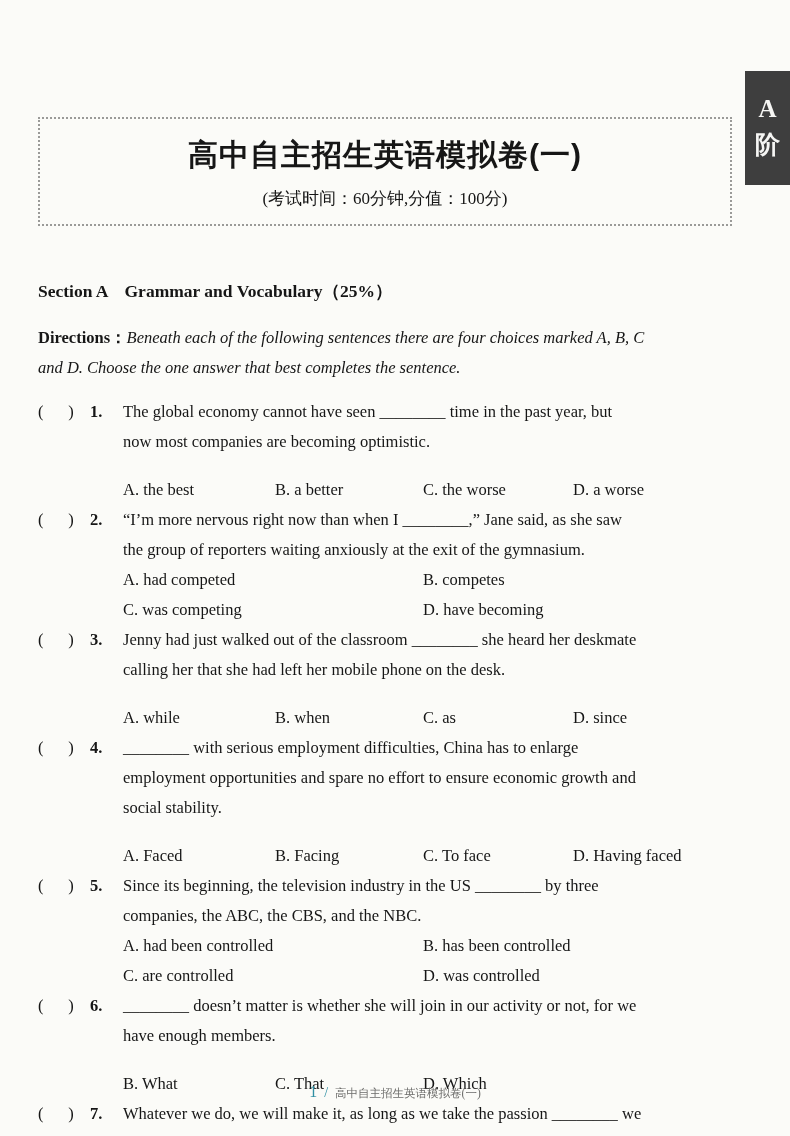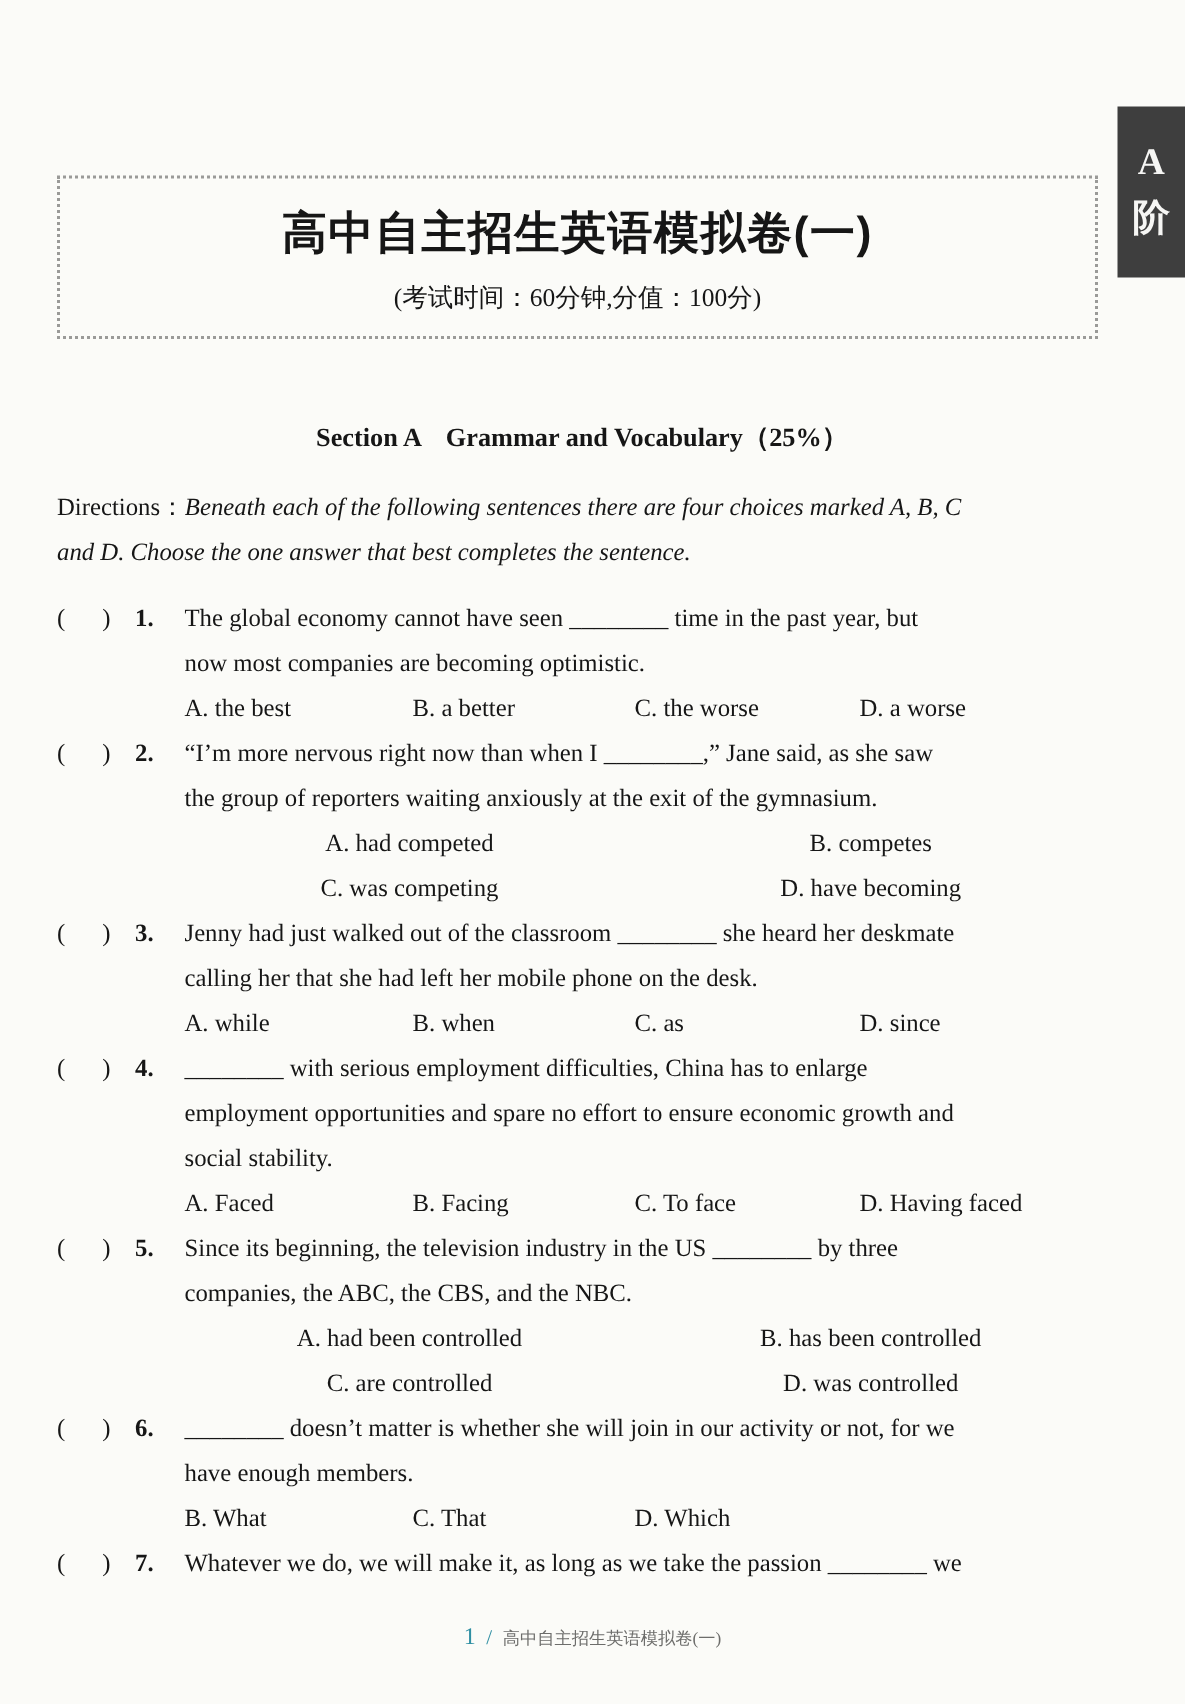--- a/index.html
+++ b/index.html
@@ -18,32 +18,32 @@
   .title-box {
     position:absolute; left:38px; top:117px; width:694px;
     border:2px dotted #9a9a98; text-align:center; padding:16px 10px 14px;
   }
   .title { font-size:30px; font-weight:bold; letter-spacing:1px; font-family:"Liberation Sans", sans-serif; }
   .subtitle { font-size:17px; margin-top:11px; }
   .content {
     position:absolute; left:38px; top:276px; width:700px;
     font-size:16.5px; line-height:30px;
   }
-  .section-heading { font-weight:bold; font-size:17.5px;text-align:center; }
+  .section-heading { font-weight:bold; font-size:17.5px; }
   .sh-label { margin-right:16px; }
   .directions { margin-top:17px; }
-  .dir-label { font-weight:normal; font-style:normal; }
+  .dir-label { font-weight:bold; font-style:normal; }
   .dir-line i { font-style:italic; }
   .questions { margin-top:14px; }
   .q { display:flex; align-items:flex-start; }
   .bracket { width:52px; flex:none; white-space:pre; }
   .qnum { width:33px; flex:none; font-weight:bold; }
   .qbody { flex:1; min-width:0; }
-  .opts4 { display:grid; grid-template-columns:152px 148px 150px auto; }
-  .opts2 { display:grid; grid-template-columns:300px auto;text-align:center; }
+  .opts4 { display:grid; grid-template-columns:152px 148px 150px auto;margin-top:18px; }
+  .opts2 { display:grid; grid-template-columns:300px auto; }
   .footer { position:absolute; left:0; right:0; top:1083px; text-align:center; }
   .footer-num { color:#2f8fa3; font-size:16px; }
   .footer-sep { color:#2f8fa3; font-size:14px; margin:0 7px; }
   .footer-title { color:#6d6d6b; font-size:11.5px; }
 </style>
 </head>
 <body>
 
 <div class="page">
 

